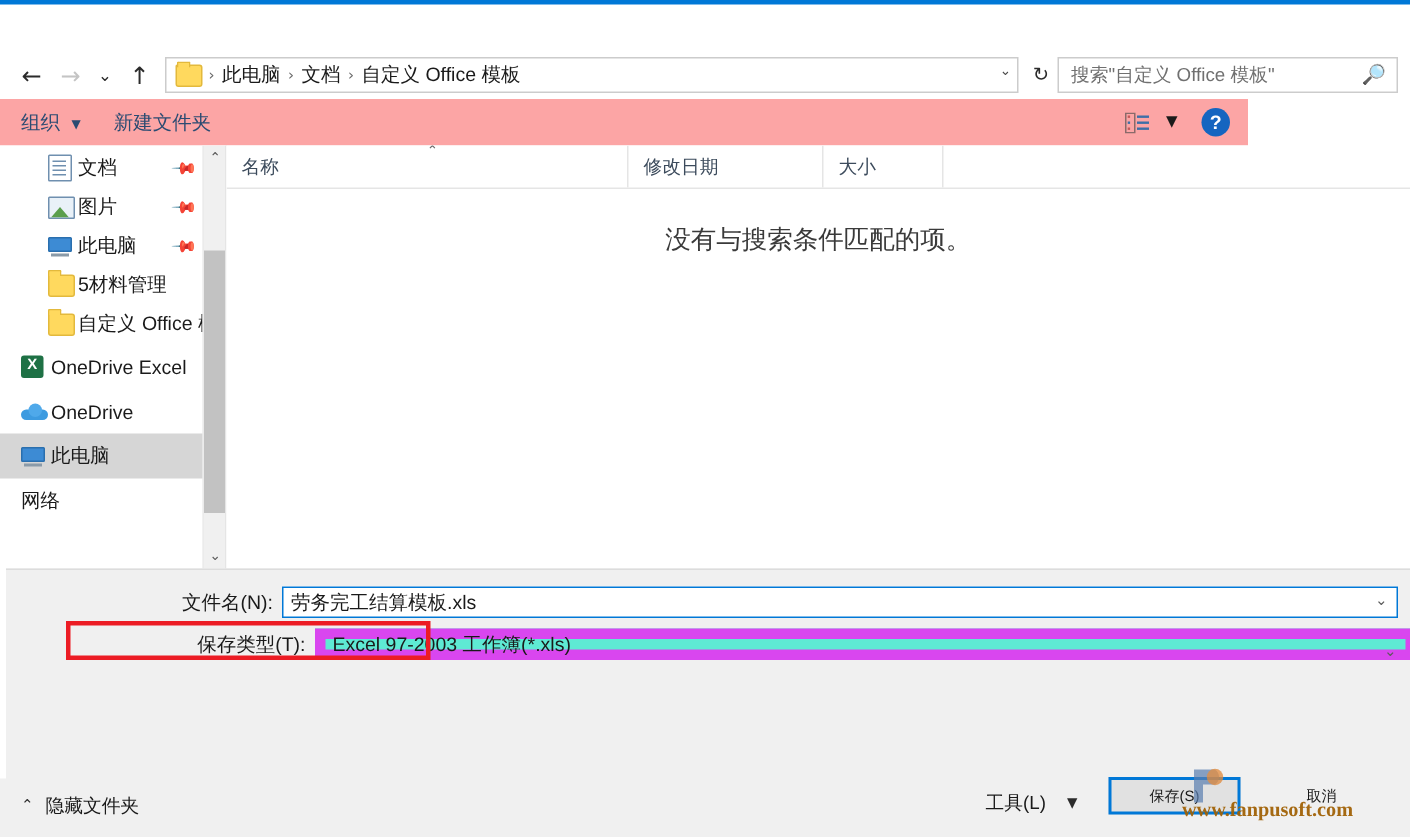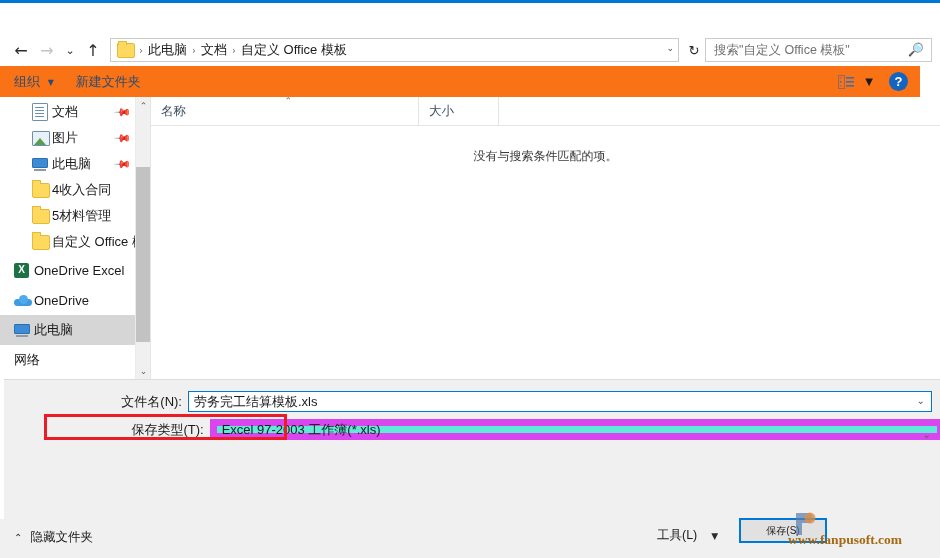--- a/index.html
+++ b/index.html
@@ -157,22 +157,22 @@
   }
   .search-icon {
     position: absolute; right: 7px; top: 3px;
     font-size: 13px; color: #2b2b2b;
     font-family: "DejaVu Sans", sans-serif;
     transform: scaleX(-1);
   }
   
   .cmdbar {
     position: absolute; left: 0; top: 66px;
-    width: 920px; height: 31px;
-    background: #f97316;
+    width: 832px; height: 31px;
+    background: #fca5a5;
     display: flex; align-items: center;
   }
   .cmd-item {
     font-size: 13px; color: #2b4b72;
     padding: 2px 8px;
     margin-left: 6px;
     white-space: nowrap;
   }
   .cmd-caret {
     font-size: 8px; color: #2b4b72;
@@ -340,21 +340,21 @@
     position: relative;
     white-space: nowrap;
   }
   .sort-caret {
     position: absolute; left: 50%; top: -1px;
     font-size: 9px; color: #6d6d6d;
     font-family: "DejaVu Sans", sans-serif;
   }
   .empty-msg {
     text-align: center;
-    font-size: 12px; color: #3a3a3a;
+    font-size: 17px; color: #3a3a3a;
     margin-top: 22px;
   }
   
   .form-area {
     position: absolute; left: 4px; top: 379px;
     width: 940px; height: 140px;
     background: #f0f0f0;
     border-top: 1px solid #dcdcdc;
   }
   .form-row {
@@ -535,26 +535,20 @@
       </div>
 
       <div class="sb-item indent">
         <span class="sb-ico">
             <span class="ic-pc"></span>
           </span>
         <span class="sb-label">此电脑</span>
         <span class="pin">📌</span>
       </div>
 
-      <div class="sb-item indent">
-        <span class="sb-ico">
-            <span class="ic-folder"></span>
-          </span>
-        <span class="sb-label">4收入合同</span>
-      </div>
 
       <div class="sb-item indent">
         <span class="sb-ico">
             <span class="ic-folder"></span>
           </span>
         <span class="sb-label">5材料管理</span>
       </div>
 
 
       <div class="sb-item indent">
@@ -597,20 +591,23 @@
       <div class="sb-thumb"></div>
       <div class="arrow bot">⌄</div>
     </div>
   </div>
 
   <div class="pane-files">
     <div class="col-head">
       <div class="col" style="width:268px;">
         <span>名称</span>
         <span class="sort-caret">⌃</span>
+      </div>
+      <div class="col" style="width:130px;">
+        <span>修改日期</span>
       </div>
       <div class="col" style="width:80px;">
         <span>大小</span>
       </div>
     </div>
     <div class="empty-msg">没有与搜索条件匹配的项。</div>
   </div>
 
   <div class="form-area">
 
@@ -639,20 +636,21 @@
       <span class="hide-chev">⌃</span>
       <span>隐藏文件夹</span>
     </div>
     <div class="tools-btn">
       <span>工具(L)</span>
       <span class="tools-caret">▼</span>
     </div>
   </div>
 
   <div class="btn primary">保存(S)</div>
+  <div class="btn secondary">取消</div>
 
   <div class="watermark">
     <span class="wm-logo">
       <svg width="34" height="30" viewBox="0 0 34 30">
         <path d="M6 4 L20 4 A6 6 0 0 1 20 14 L12 14 L12 26 L6 26 Z" fill="#5b7fb0" opacity="0.75"></path>
         <circle cx="20" cy="9" r="5.5" fill="#e08a3c" opacity="0.8"></circle>
       </svg>
     </span>
     <span class="wm-url">www.fanpusoft.com</span>
   </div>

